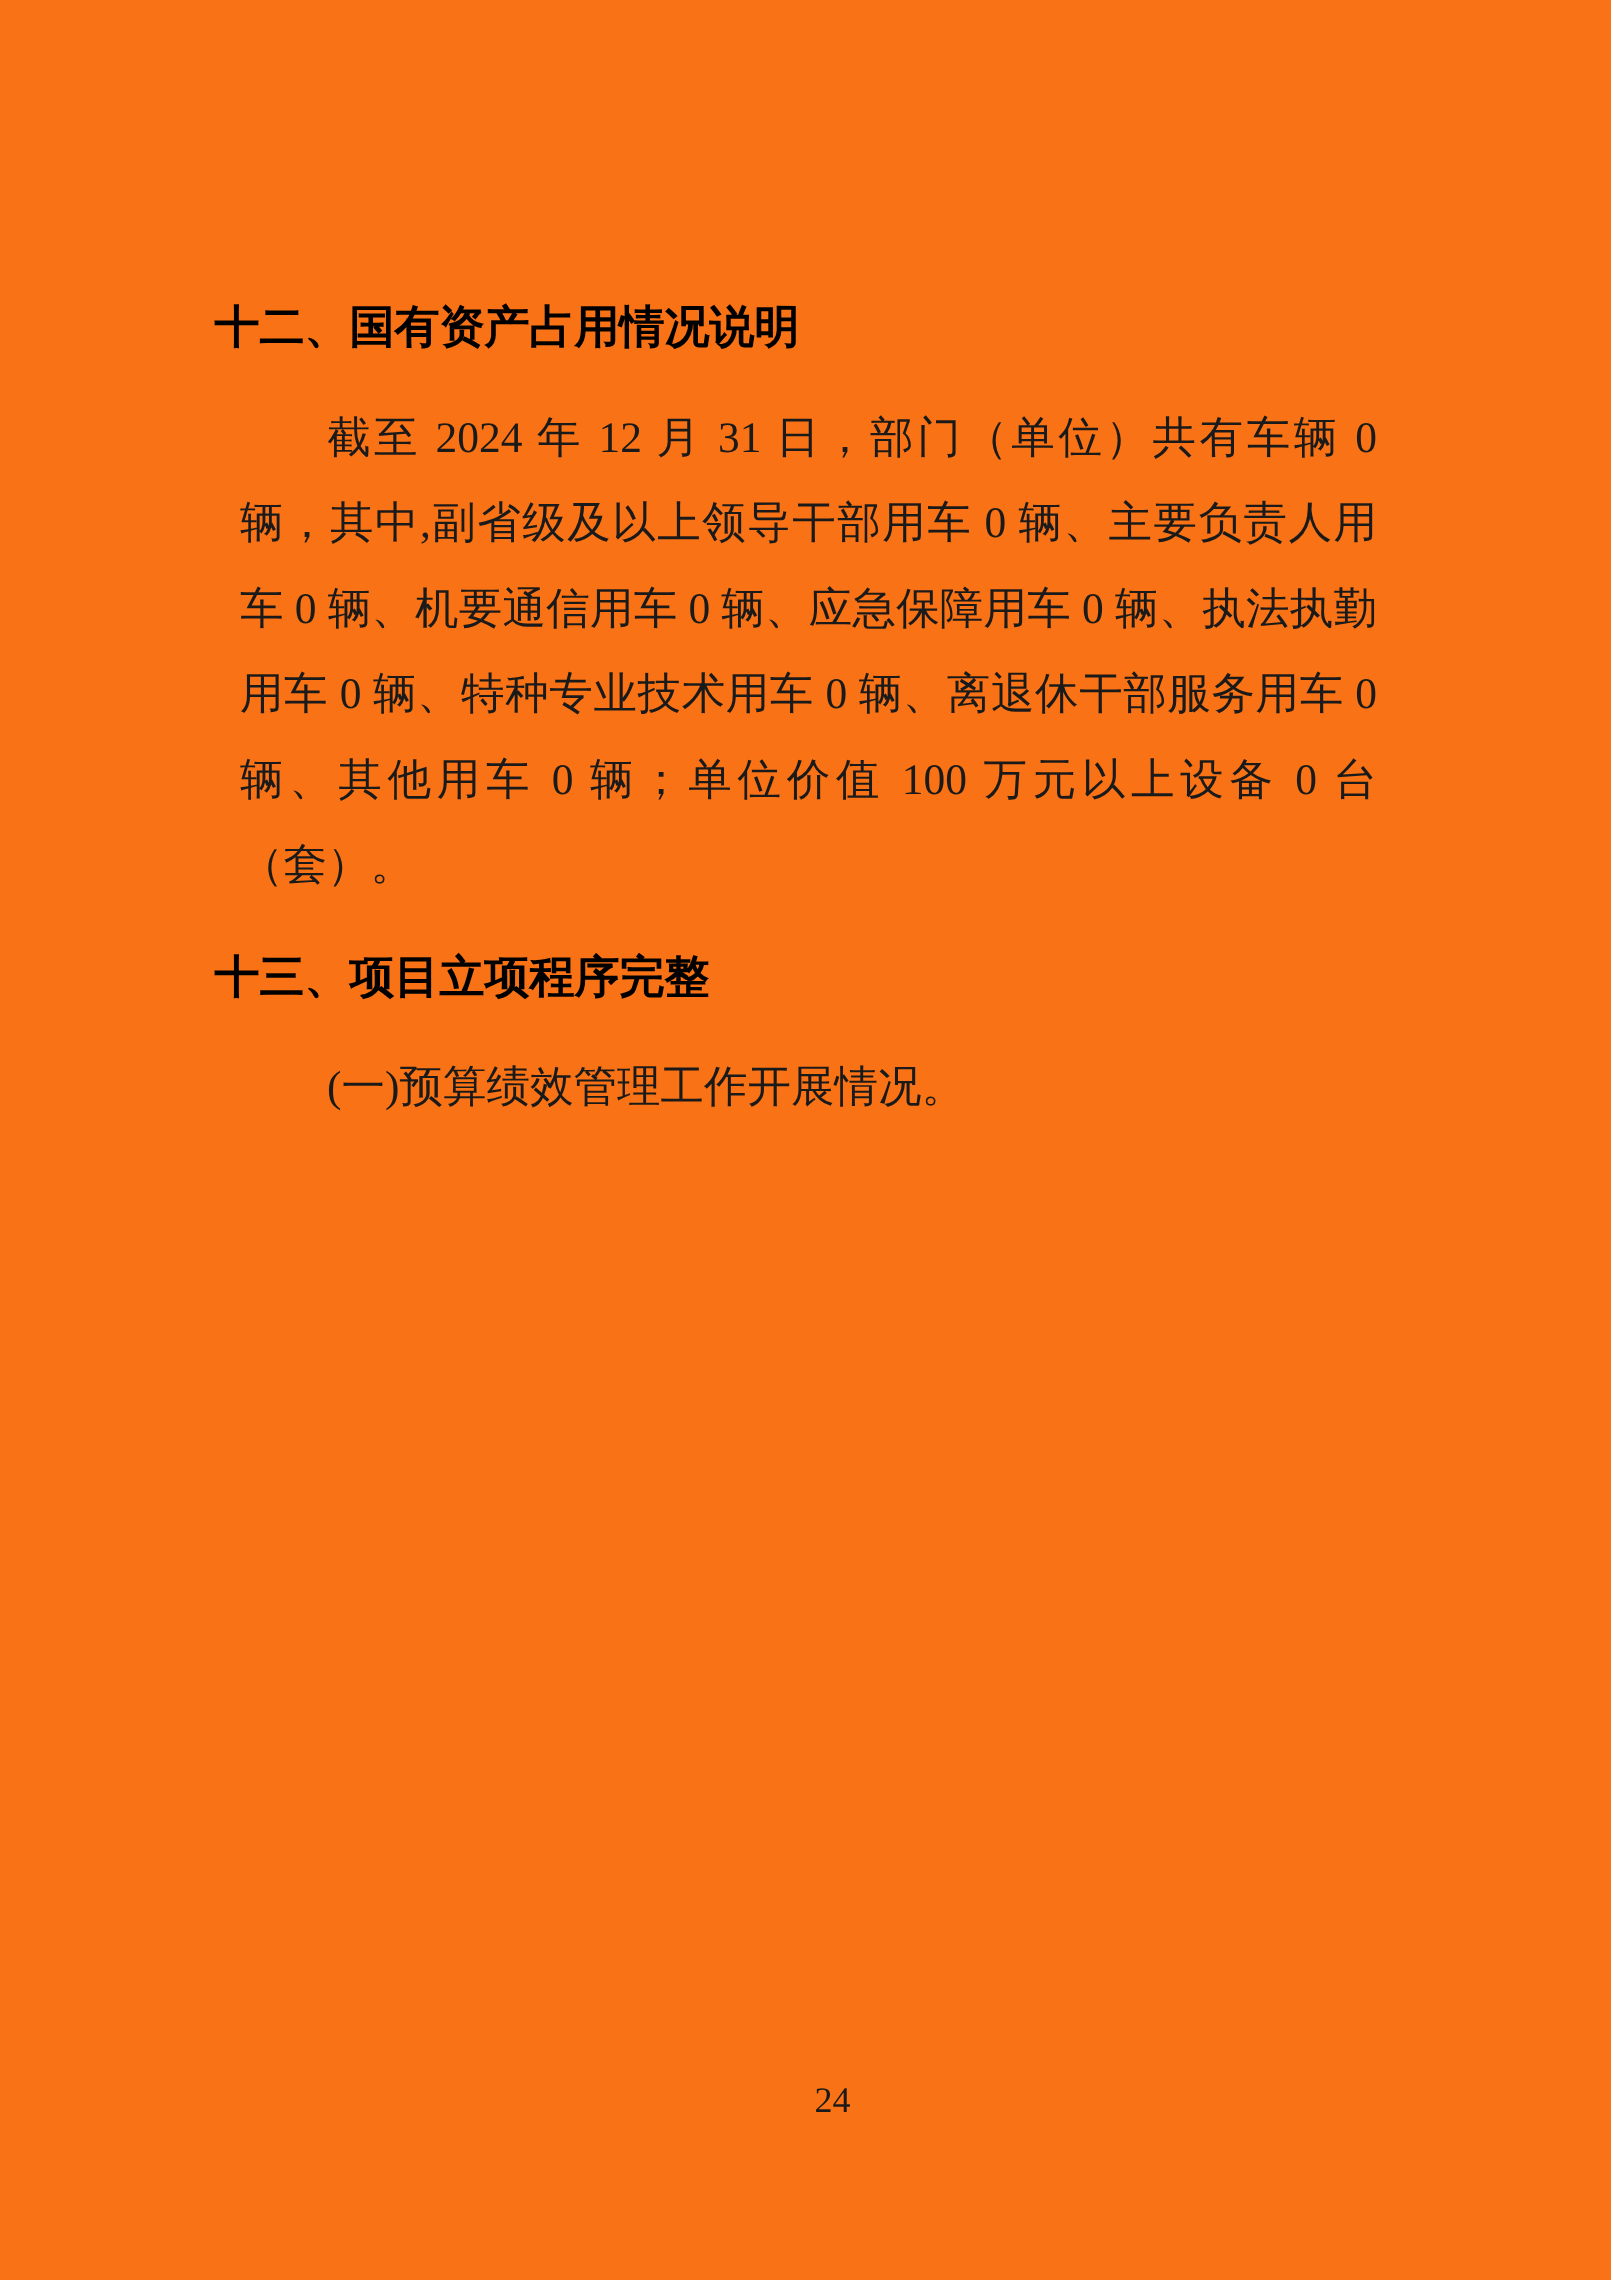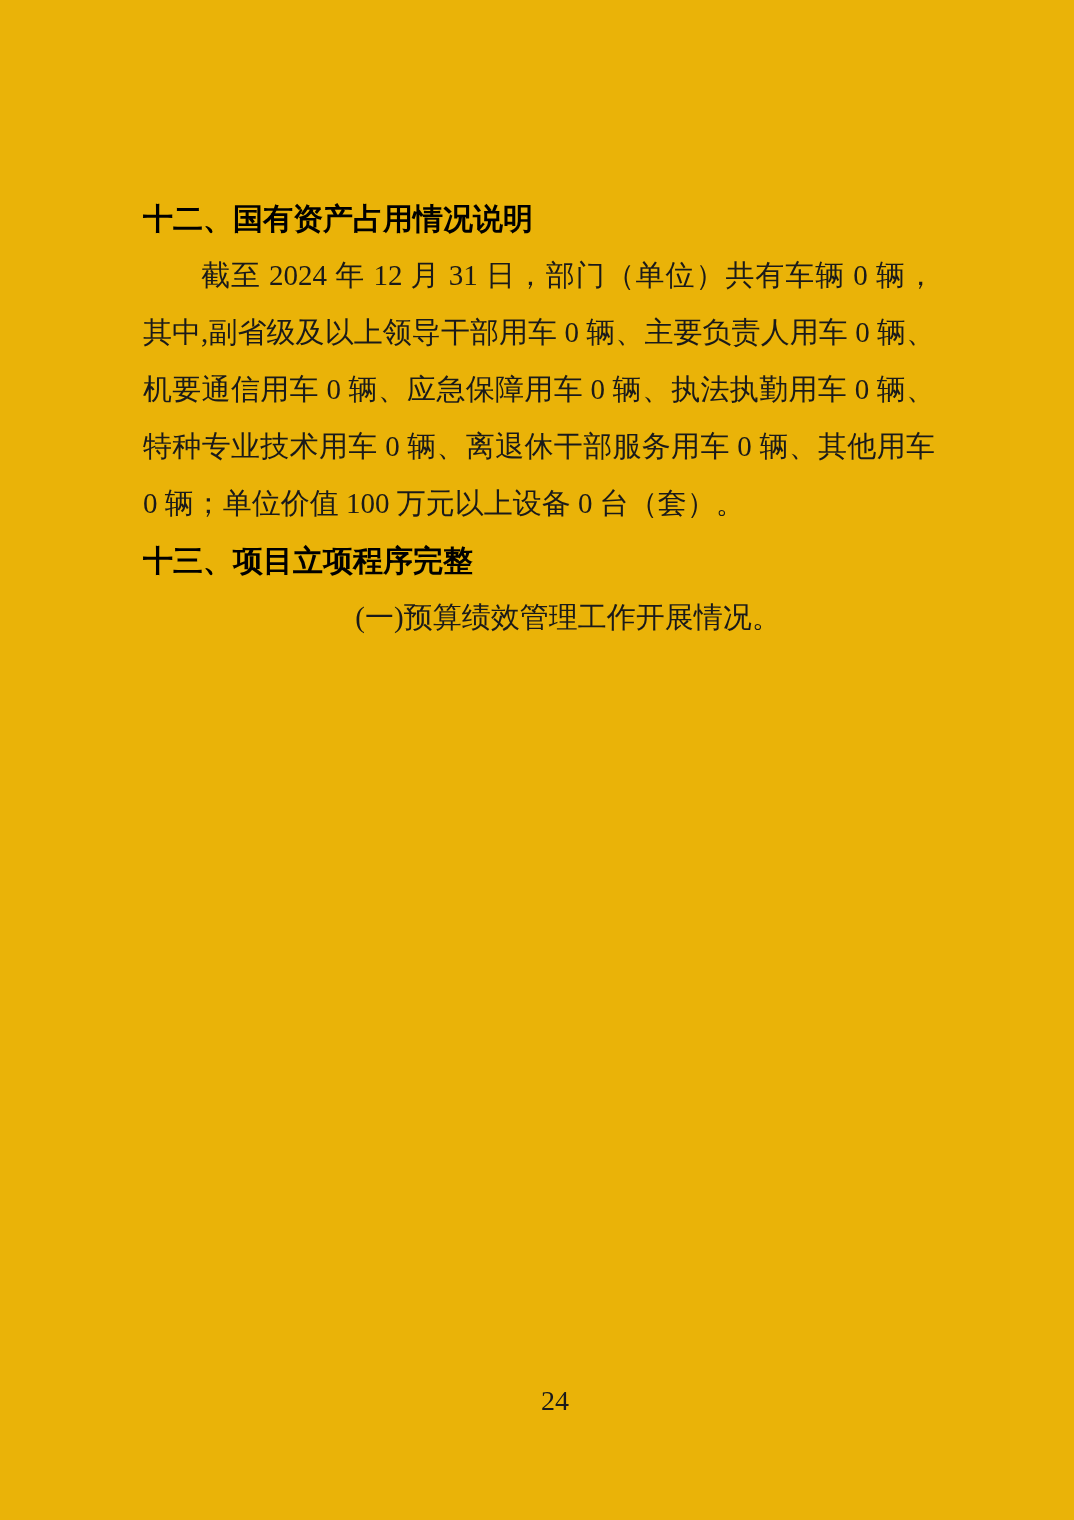--- a/index.html
+++ b/index.html
@@ -4,60 +4,60 @@
 <style>
   html, body {
     margin: 0;
     padding: 0;
     background: #ffffff;
   }
   .page {
     position: relative;
     width: 1074px;
     height: 1520px;
-    background: #eab308;
+    background: #f97316;
     overflow: hidden;
     color: #000000;
   }
   .content {
     position: absolute;
     left: 143px;
     top: 190px;
     width: 792px;
   }
   .section-heading {
     margin: 0;
     font-family: "Liberation Serif", "DejaVu Serif", serif;
     font-weight: bold;
     font-size: 30px;
     line-height: 57px;
     color: #000000;
     white-space: nowrap;
   }
   .para {
-    margin: 0;
+    margin: 17px;
     font-family: "Liberation Serif", "DejaVu Serif", serif;
     font-size: 29px;
     line-height: 57px;
     color: #1a1a1a;
     text-align: justify;
     text-justify: inter-character;
     text-indent: 2em;
   }
   .para.sub-item {
-    text-align: center;
+    text-align: left;
   }
   .page-number {
     position: absolute;
     left: 0;
     right: 0;
     top: 1388px;
     text-align: center;
     font-family: "Liberation Serif", "DejaVu Serif", serif;
-    font-size: 28px;
+    font-size: 24px;
     line-height: 26px;
     color: #1a1a1a;
     padding-left: 36px;
   }
 </style>
 </head>
 <body>
 
 <div class="page">
   <div class="content">

